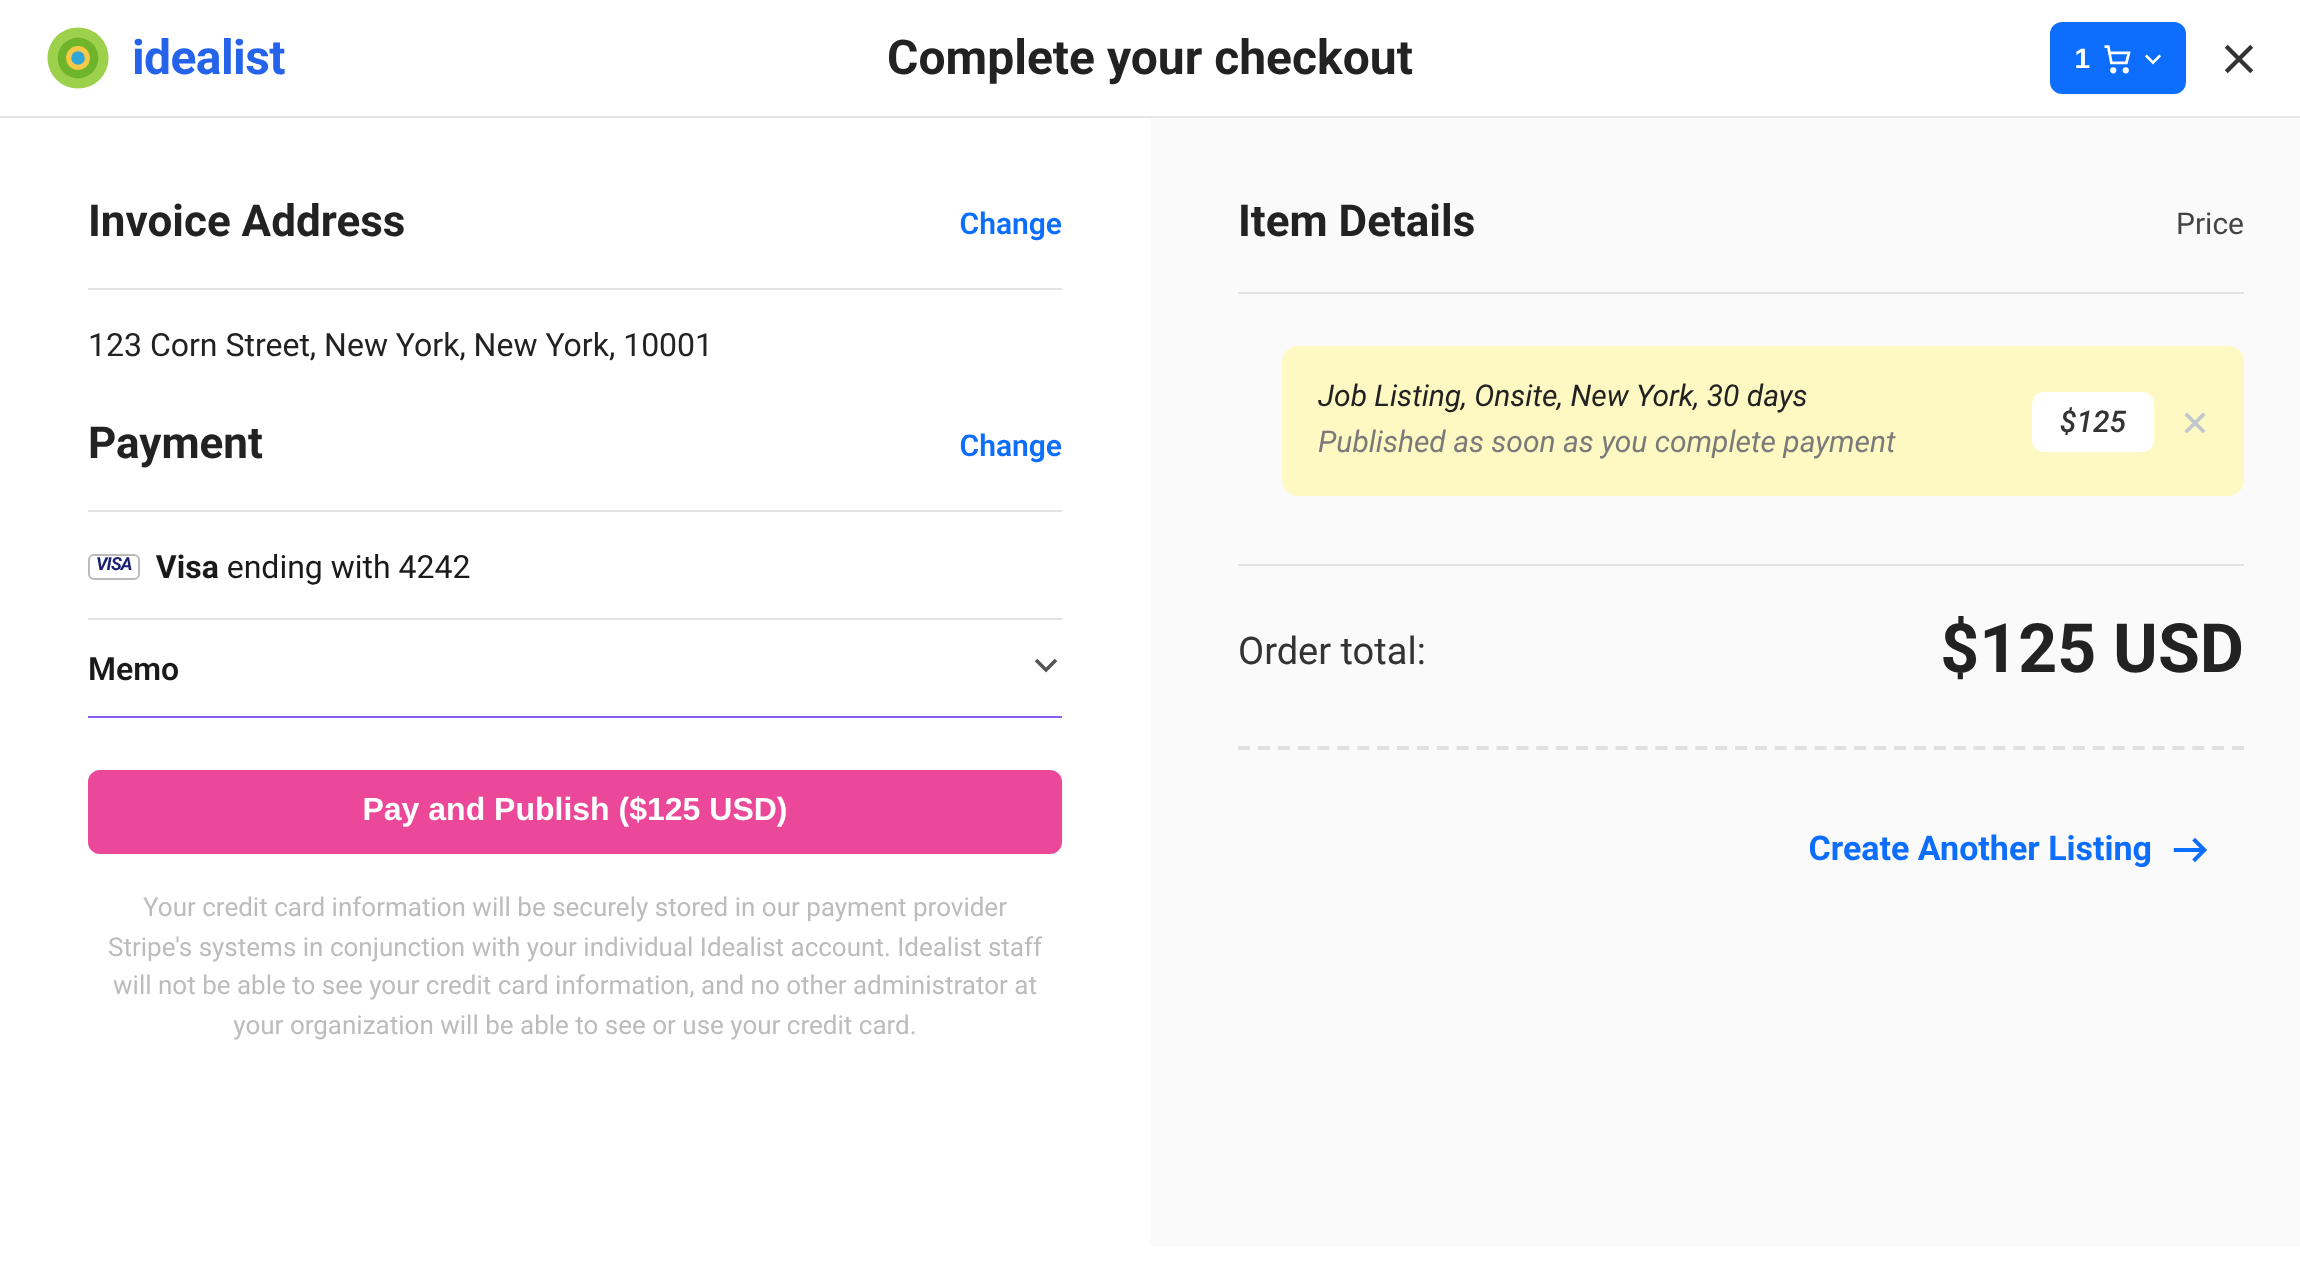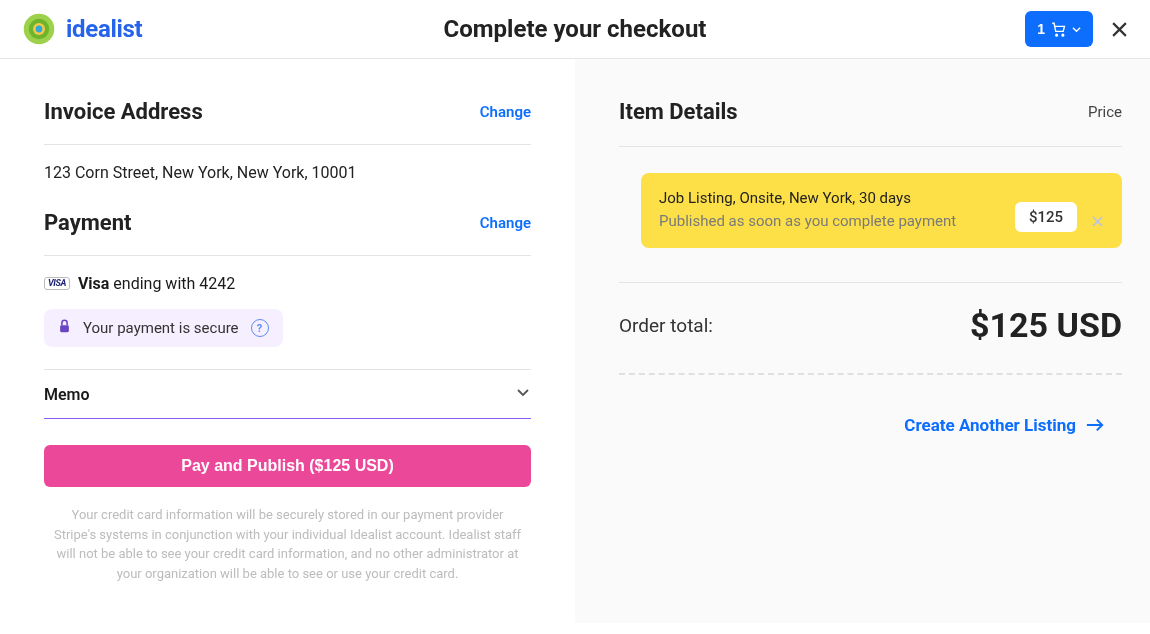--- a/index.html
+++ b/index.html
@@ -212,27 +212,28 @@
     font-weight: 700;
     color: #222;
   }
   .edit-link {
     color: #0d6efd;
     font-weight: 700;
     font-size: 18px;
     cursor: pointer;
   }
   .item-card {
-    background: #fde047;
+    background: #fef9c3;
     border-radius: 8px;
     margin-left: 22px;
     padding: 16px 18px;
     display: flex;
-    align-items: flex-end;
+    align-items: center;
     gap: 14px;
+    font-style: italic;
   }
   .item-card .body { flex: 1; }
   .item-card .line1 {
     font-size: 15px;
     color: #222;
     margin-bottom: 4px;
   }
   .item-card .line2 {
     font-size: 15px;
     color: #7a7a7a;
@@ -337,30 +338,20 @@
       <div class="section-title">Payment</div>
       <span class="link">Change</span>
     </div>
     <hr class="sep">
 
     <div class="payment-line">
       <span class="visa-badge">VISA</span>
       <span><span class="bold">Visa</span> <span>ending with 4242</span></span>
     </div>
 
-    <div class="secure-pill">
-      <span class="lock">
-        <svg width="13" height="14" viewBox="0 0 14 16" fill="#6b46c1">
-            <rect x="2" y="7" width="10" height="8" rx="1.5"></rect>
-            <path d="M4 7V4.5a3 3 0 016 0V7" stroke="#6b46c1" stroke-width="1.8" fill="none"></path>
-          </svg>
-      </span>
-      <span>Your payment is secure</span>
-      <span class="info">?</span>
-    </div>
 
     <div class="memo-row">
       <span>Memo</span>
       <span class="chevron">
         <svg width="16" height="16" viewBox="0 0 16 16">
             <path d="M3 6l5 5 5-5" stroke="#555" stroke-width="1.8" fill="none"></path>
           </svg>
       </span>
     </div>
 

